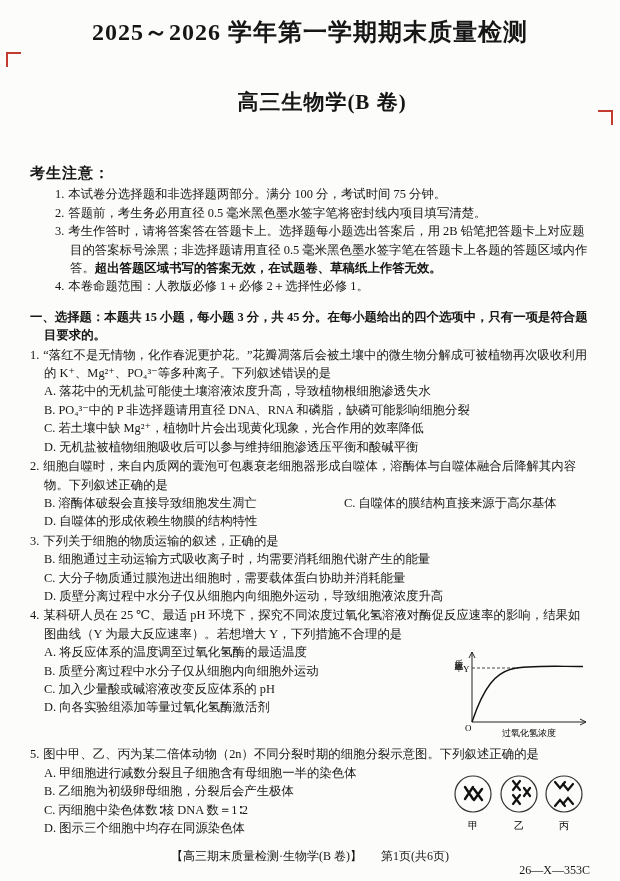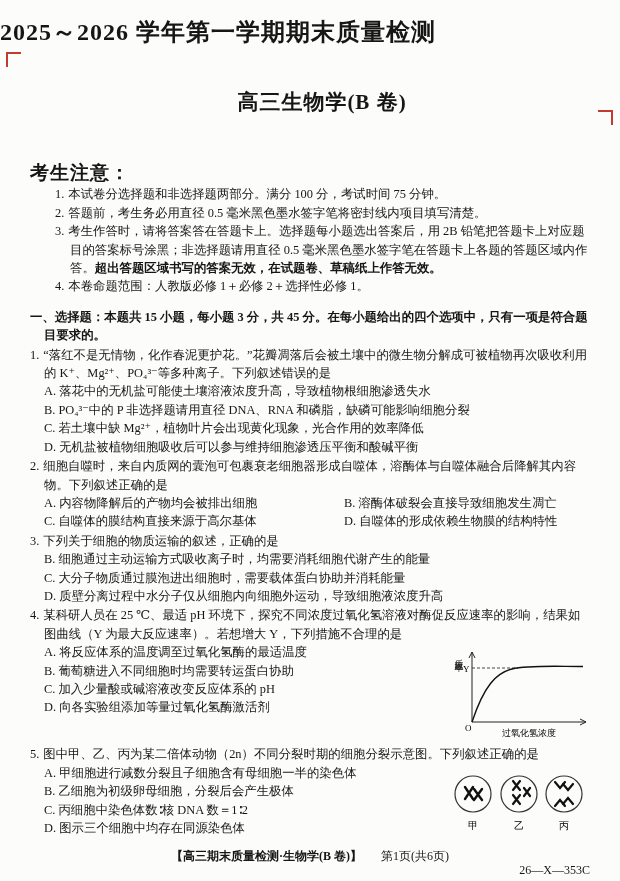--- a/index.html
+++ b/index.html
@@ -1,42 +1,42 @@
 <!DOCTYPE html>
 <html style="--mark: #c23b2e;"><head>
 <meta charset="utf-8">
 <style>
   html,body{margin:0;padding:0;background:#e8e8e8;}
   .page{
     position:relative;width:620px;height:881px;margin:0 auto;
     background:#fcfcfa;color:#161616;overflow:hidden;
     font-family:"Liberation Serif","DejaVu Serif",serif;
   }
-  .title{font-size:24px;font-weight:700;text-align:left;padding-top:16px;letter-spacing:1px;}
+  .title{font-size:24px;font-weight:700;text-align:center;padding-top:16px;letter-spacing:1px;}
   .subtitle{font-size:21px;font-weight:700;text-align:center;margin-top:40px;letter-spacing:1px;padding-left:24px;}
   .content{padding:0 30px;font-size:12.4px;line-height:18.4px;}
   .notice{margin-top:48px;}
-  .notice-heading{font-weight:700;font-size:19px;margin-bottom:3px;letter-spacing:1px;}
+  .notice-heading{font-weight:700;font-size:15px;margin-bottom:3px;letter-spacing:1px;}
   .notice-item{padding-left:40px;text-indent:-15px;}
   .num{margin-right:4px;}
   .section-heading{font-weight:700;margin-top:12px;padding-left:14px;text-indent:-14px;}
   .q{position:relative;padding-left:14px;margin-top:1px;}
   .stem{text-indent:-14px;}
   .opt{}
   .opt-grid{display:grid;grid-template-columns:300px auto;}
   .q4{min-height:138px;}
   .q5{min-height:114px;}
   .chart-fig{position:absolute;right:0;top:40px;width:134px;height:96px;}
   .ylab{
     position:absolute;left:-2px;top:6px;writing-mode:vertical-rl;
     font-size:9px;line-height:10px;letter-spacing:1px;color:#222;
   }
   .cells-fig{position:absolute;right:0;top:22px;width:140px;height:74px;}
   .footer{position:absolute;left:30px;right:30px;bottom:16px;font-size:12px;text-align:center;}
-  .f-left{font-weight:700;}
+  .f-left{font-weight:400;}
   .f-page{margin-left:16px;}
   .f-code{position:absolute;right:0;top:15px;}
   .regmark{position:absolute;width:13px;height:13px;}
   .regmark-tl{left:6px;top:52px;border-left:2px solid var(--mark,#c23b2e);border-top:2px solid var(--mark,#c23b2e);}
   .regmark-r{right:7px;top:110px;border-right:2px solid var(--mark,#c23b2e);border-top:2px solid var(--mark,#c23b2e);}
   svg text{font-family:"Liberation Serif","DejaVu Serif",serif;}
 </style>
 </head>
 <body>
 
@@ -78,42 +78,41 @@
       <div class="opt">B. PO₄³⁻中的 P 非选择题请用直径 DNA、RNA 和磷脂，缺磷可能影响细胞分裂</div>
       <div class="opt">C. 若土壤中缺 Mg²⁺，植物叶片会出现黄化现象，光合作用的效率降低</div>
       <div class="opt">D. 无机盐被植物细胞吸收后可以参与维持细胞渗透压平衡和酸碱平衡</div>
     </div>
 
     <div class="q">
       <div class="stem">
         <span class="num">2.</span><span>细胞自噬时，来自内质网的囊泡可包裹衰老细胞器形成自噬体，溶酶体与自噬体融合后降解其内容物。下列叙述正确的是</span>
       </div>
       <div class="opt-grid">
-        <div class="opt">A. 内容物降解后的产物均会被排出细胞</div>
         <div class="opt">B. 溶酶体破裂会直接导致细胞发生凋亡</div>
         <div class="opt">C. 自噬体的膜结构直接来源于高尔基体</div>
         <div class="opt">D. 自噬体的形成依赖生物膜的结构特性</div>
       </div>
     </div>
 
     <div class="q">
       <div class="stem">
         <span class="num">3.</span><span>下列关于细胞的物质运输的叙述，正确的是</span>
       </div>
       <div class="opt">B. 细胞通过主动运输方式吸收离子时，均需要消耗细胞代谢产生的能量</div>
       <div class="opt">C. 大分子物质通过膜泡进出细胞时，需要载体蛋白协助并消耗能量</div>
       <div class="opt">D. 质壁分离过程中水分子仅从细胞内向细胞外运动，导致细胞液浓度升高</div>
     </div>
 
     <div class="q q4">
       <div class="stem">
         <span class="num">4.</span><span>某科研人员在 25 ℃、最适 pH 环境下，探究不同浓度过氧化氢溶液对酶促反应速率的影响，结果如图曲线（Y 为最大反应速率）。若想增大 Y，下列措施不合理的是</span>
       </div>
       <div class="opt">A. 将反应体系的温度调至过氧化氢酶的最适温度</div>
-      <div class="opt">B. 葡萄糖进入不同细胞时均需要转运蛋白协助</div>
+      <div class="opt">B. 质壁分离过程中水分子仅从细胞内向细胞外运动</div>
       <div class="opt">C. 加入少量酸或碱溶液改变反应体系的 pH</div>
       <div class="opt">D. 向各实验组添加等量过氧化氢酶激活剂</div>
 
       <div class="chart-fig">
         <div class="ylab">反应速率</div>
         <svg width="134" height="96" viewBox="0 0 134 96">
 
           <line x1="16" y1="6" x2="16" y2="76" stroke="#222" stroke-width="1"></line>
           <line x1="16" y1="76" x2="130" y2="76" stroke="#222" stroke-width="1"></line>
 

